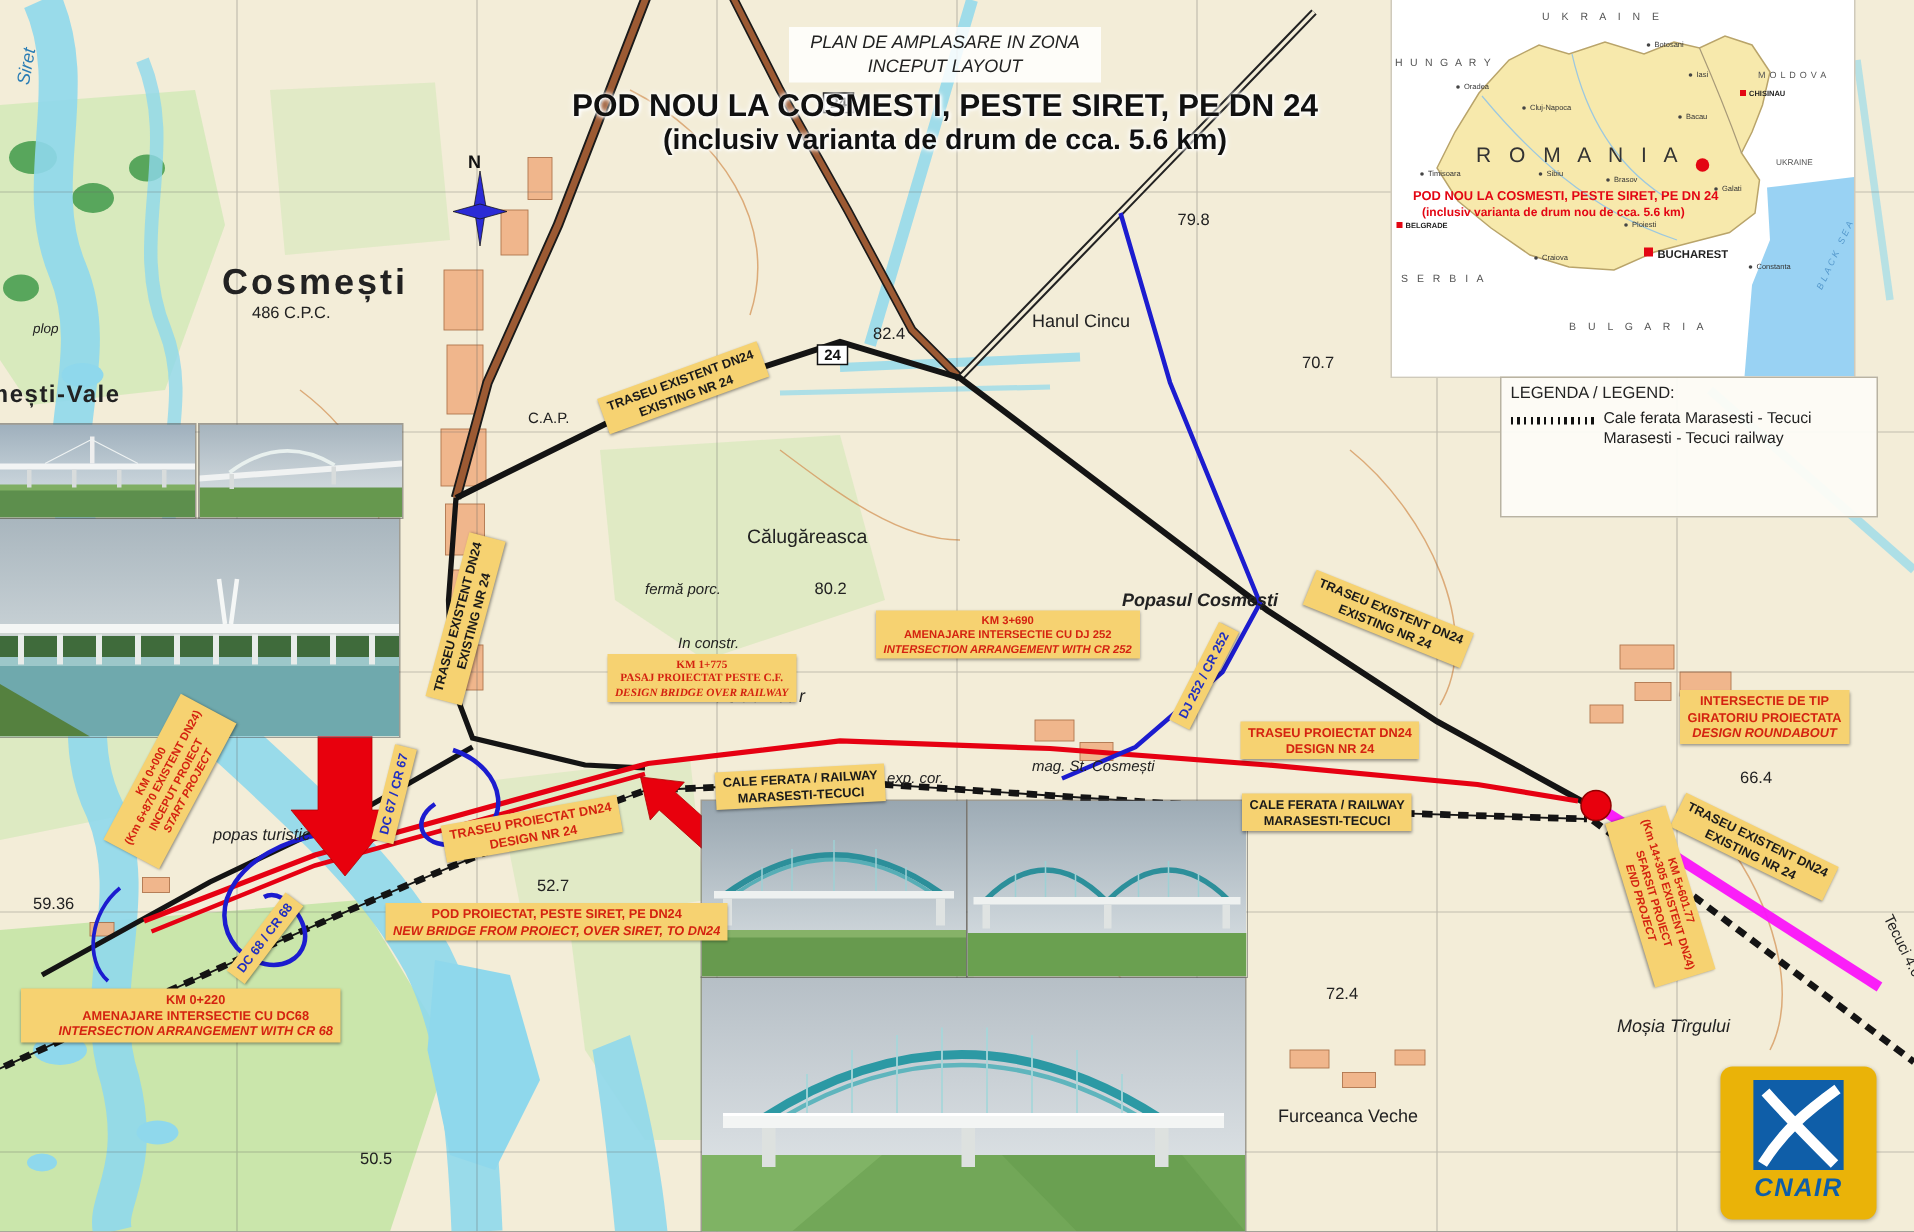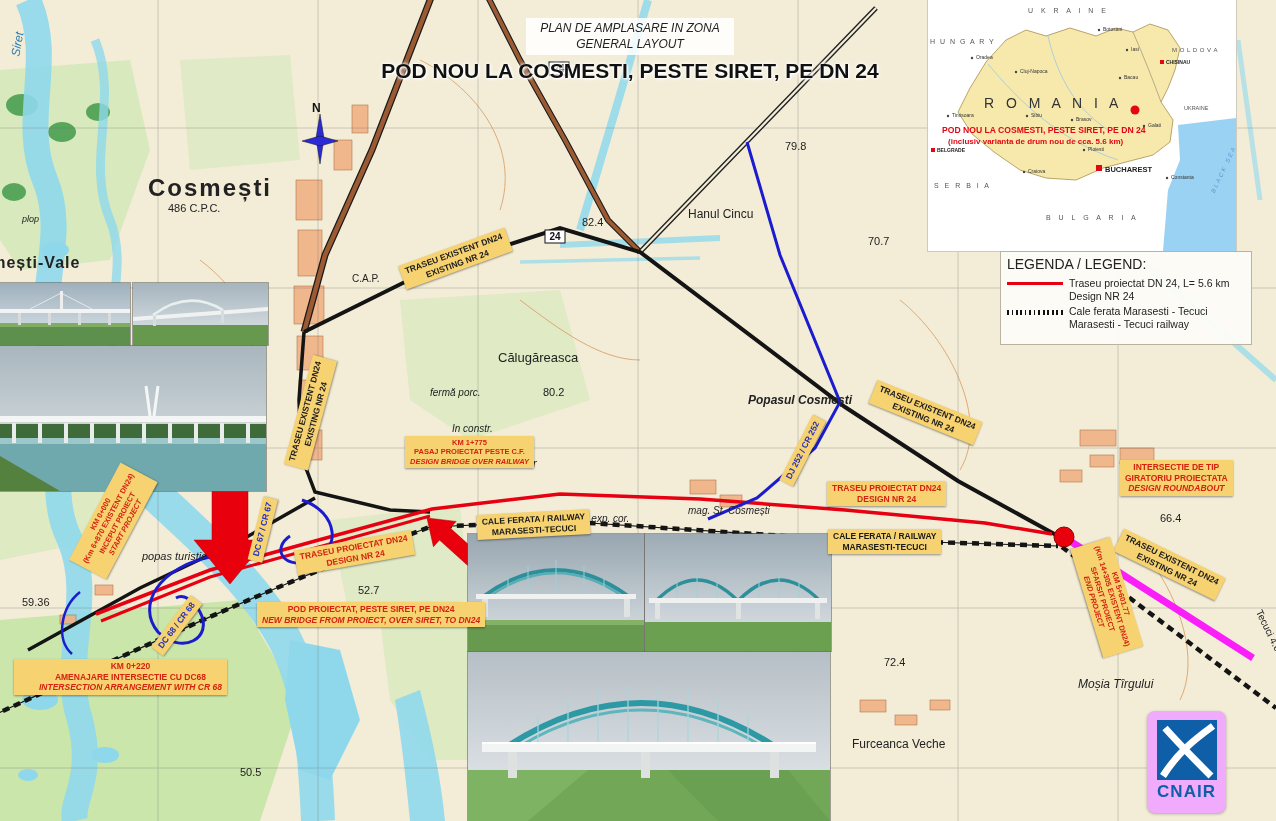--- a/index.html
+++ b/index.html
@@ -16,31 +16,31 @@
   .c-blue{color:#2230c0;}
   .small{font-size:7.5px;}
   .title-wrap{left:330px;top:18px;width:600px;text-align:center;z-index:40;color:#111;}
   .title-box{display:inline-block;background:rgba(255,255,255,.85);padding:3px 14px;
              font-style:italic;font-size:12px;line-height:1.3;color:#222;}
   .title-main{font-weight:700;font-size:21px;margin-top:4px;
               text-shadow:0 0 3px #fff,0 0 5px #fff,1px 1px 2px #fff;}
   .title-sub{font-weight:700;font-size:19px;text-shadow:0 0 3px #fff,0 0 5px #fff,1px 1px 2px #fff;}
   .legend{left:1000px;top:251px;width:252px;height:94px;background:rgba(253,252,247,.95);
           border:1px solid #b9b3a2;z-index:40;padding:4px 6px;box-sizing:border-box;color:#222;}
-  .legend-title{font-size:14px;margin-bottom:5px;}
+  .legend-title{font-size:11px;margin-bottom:5px;}
   .legend-row{display:flex;align-items:flex-start;margin-bottom:2px;}
   .legend-sample{width:62px;flex:none;padding-top:5px;}
   .ls-line{height:3px;width:56px;}
   .ls-rail{height:5px;width:56px;background:repeating-linear-gradient(90deg,#111 0 1.5px,transparent 1.5px 4.5px);}
   .legend-text{font-size:10.5px;line-height:1.25;}
   .inset{left:928px;top:0;width:308px;height:251px;background:#fff;z-index:40;
          box-shadow:0 0 0 1px #cfcabb;}
   .render{position:absolute;z-index:20;box-shadow:0 0 0 1px rgba(90,90,90,.55);}
-  .cnair{left:1147px;top:711px;width:79px;height:102px;background:#f0abfc;border-radius:8px;
-         z-index:45;text-align:center;box-shadow:0 1px 3px rgba(0,0,0,.3);}
+  .cnair{left:1147px;top:711px;width:104px;height:102px;background:#eab308;border-radius:8px;
+         z-index:45;text-align:center;box-shadow:0 1px 3px rgba(0,0,0,.3);font-style:italic;}
   .cnair-mark{width:60px;height:60px;margin:9px auto 2px;background:#0f5ea8;}
   .cnair-name{color:#0f5ea8;font-weight:700;font-size:17px;letter-spacing:1px;}
 </style>
 </head>
 <body>
 
 <div class="stage">
 
   <svg class="abs" width="1276" height="821" viewBox="0 0 1276 821" style="left:0;top:0;">
     <rect width="1276" height="821" fill="#f3edd8"></rect>
@@ -329,23 +329,24 @@
       <rect x="14" y="90" width="334" height="2" fill="#ffffff"></rect>
       <rect x="40" y="100" width="9" height="26" fill="#dde1df"></rect>
         <rect x="173" y="100" width="9" height="26" fill="#dde1df"></rect>
         <rect x="302" y="100" width="9" height="26" fill="#dde1df"></rect>
     </svg>
   </div>
 
   <div class="abs title-wrap">
     <div class="title-box">
       <div>PLAN DE AMPLASARE IN ZONA</div>
-      <div>GENERAL LAYOUT</div>
+      <div>INCEPUT LAYOUT</div>
     </div>
     <div class="title-main">POD NOU LA COSMESTI, PESTE SIRET, PE DN 24</div>
+    <div class="title-sub">(inclusiv varianta de drum de cca. 5.6 km)</div>
   </div>
 
   <div class="abs inset">
     <svg width="308" height="251" viewBox="0 0 308 251">
       <rect width="308" height="251" fill="#ffffff"></rect>
       <path d="M250,125 L308,118 L308,251 L235,251 L240,190 L252,160 Z" fill="#8ecdf2" opacity=".9"></path>
       <path fill="#f7e9ac" stroke="#b9a46a" stroke-width="1" d="M30,112 L42,88 L58,62 L78,40 L98,30 L118,36 L142,28 L168,36 L188,28 L205,32 L222,24 L240,30 L252,48 L247,70 L240,88 L233,102 L245,120 L242,142 L225,155 L198,162 L175,168 L148,180 L118,178 L92,170 L66,152 L44,134 Z"></path>
       <path d="M205,32 C215,55 225,80 233,102" stroke="#a89a78" stroke-width=".8" fill="none"></path>
       <path d="M120,36 C130,80 150,110 180,130 M60,64 C90,100 130,140 190,160" stroke="#9cc8e0" stroke-width=".8" fill="none"></path>
       <text x="100" y="13" font-size="7" fill="#555" style="letter-spacing:3px">U K R A I N E</text>
@@ -393,29 +394,20 @@
       <text x="238" y="64" font-size="5" font-weight="bold" fill="#222">CHISINAU</text>
       <rect x="3" y="148" width="4" height="4" fill="#e30613"></rect>
       <text x="9" y="152" font-size="5" font-weight="bold" fill="#222">BELGRADE</text>
     </svg>
   </div>
 
   <div class="abs legend">
     <div class="legend-title">LEGENDA / LEGEND:</div>
     <div class="legend-row">
       <div class="legend-sample">
-          <div class="ls-line" style="background:#e60012;"></div>
-        </div>
-      <div class="legend-text">
-        <div>Traseu proiectat DN 24, L= 5.6 km</div>
-        <div>Design NR 24</div>
-      </div>
-    </div>
-    <div class="legend-row">
-      <div class="legend-sample">
           <div class="ls-rail"></div>
         </div>
       <div class="legend-text">
         <div>Cale ferata Marasesti - Tecuci</div>
         <div>Marasesti - Tecuci railway</div>
       </div>
     </div>
   </div>
 
   <div class="ylabel c-black" style="left:399px;top:246px;transform:rotate(-20deg);">
@@ -427,24 +419,29 @@
       <span>EXISTING NR 24</span>
   </div>
   <div class="ylabel c-black" style="left:869px;top:400px;transform:rotate(22deg);">
     <span>TRASEU EXISTENT DN24</span>
       <span>EXISTING NR 24</span>
   </div>
   <div class="ylabel c-black" style="left:1113px;top:552px;transform:rotate(26deg);">
     <span>TRASEU EXISTENT DN24</span>
       <span>EXISTING NR 24</span>
   </div>
-  <div class="ylabel small" style="left:405px;top:436px;">
+  <div class="ylabel small" style="left:405px;top:436px;font-family:Liberation Serif, serif;">
     <span>KM 1+775</span>
       <span>PASAJ PROIECTAT PESTE C.F.</span>
       <span class="it">DESIGN BRIDGE OVER RAILWAY</span>
+  </div>
+  <div class="ylabel small" style="left:584px;top:407px;">
+    <span>KM 3+690</span>
+      <span>AMENAJARE INTERSECTIE CU DJ 252</span>
+      <span class="it">INTERSECTION ARRANGEMENT WITH CR 252</span>
   </div>
   <div class="ylabel" style="left:827px;top:481px;">
     <span>TRASEU PROIECTAT DN24</span>
       <span>DESIGN NR 24</span>
   </div>
   <div class="ylabel" style="left:295px;top:540px;transform:rotate(-10deg);">
     <span>TRASEU PROIECTAT DN24</span>
       <span>DESIGN NR 24</span>
   </div>
   <div class="ylabel c-black" style="left:477px;top:512px;transform:rotate(-3deg);">

